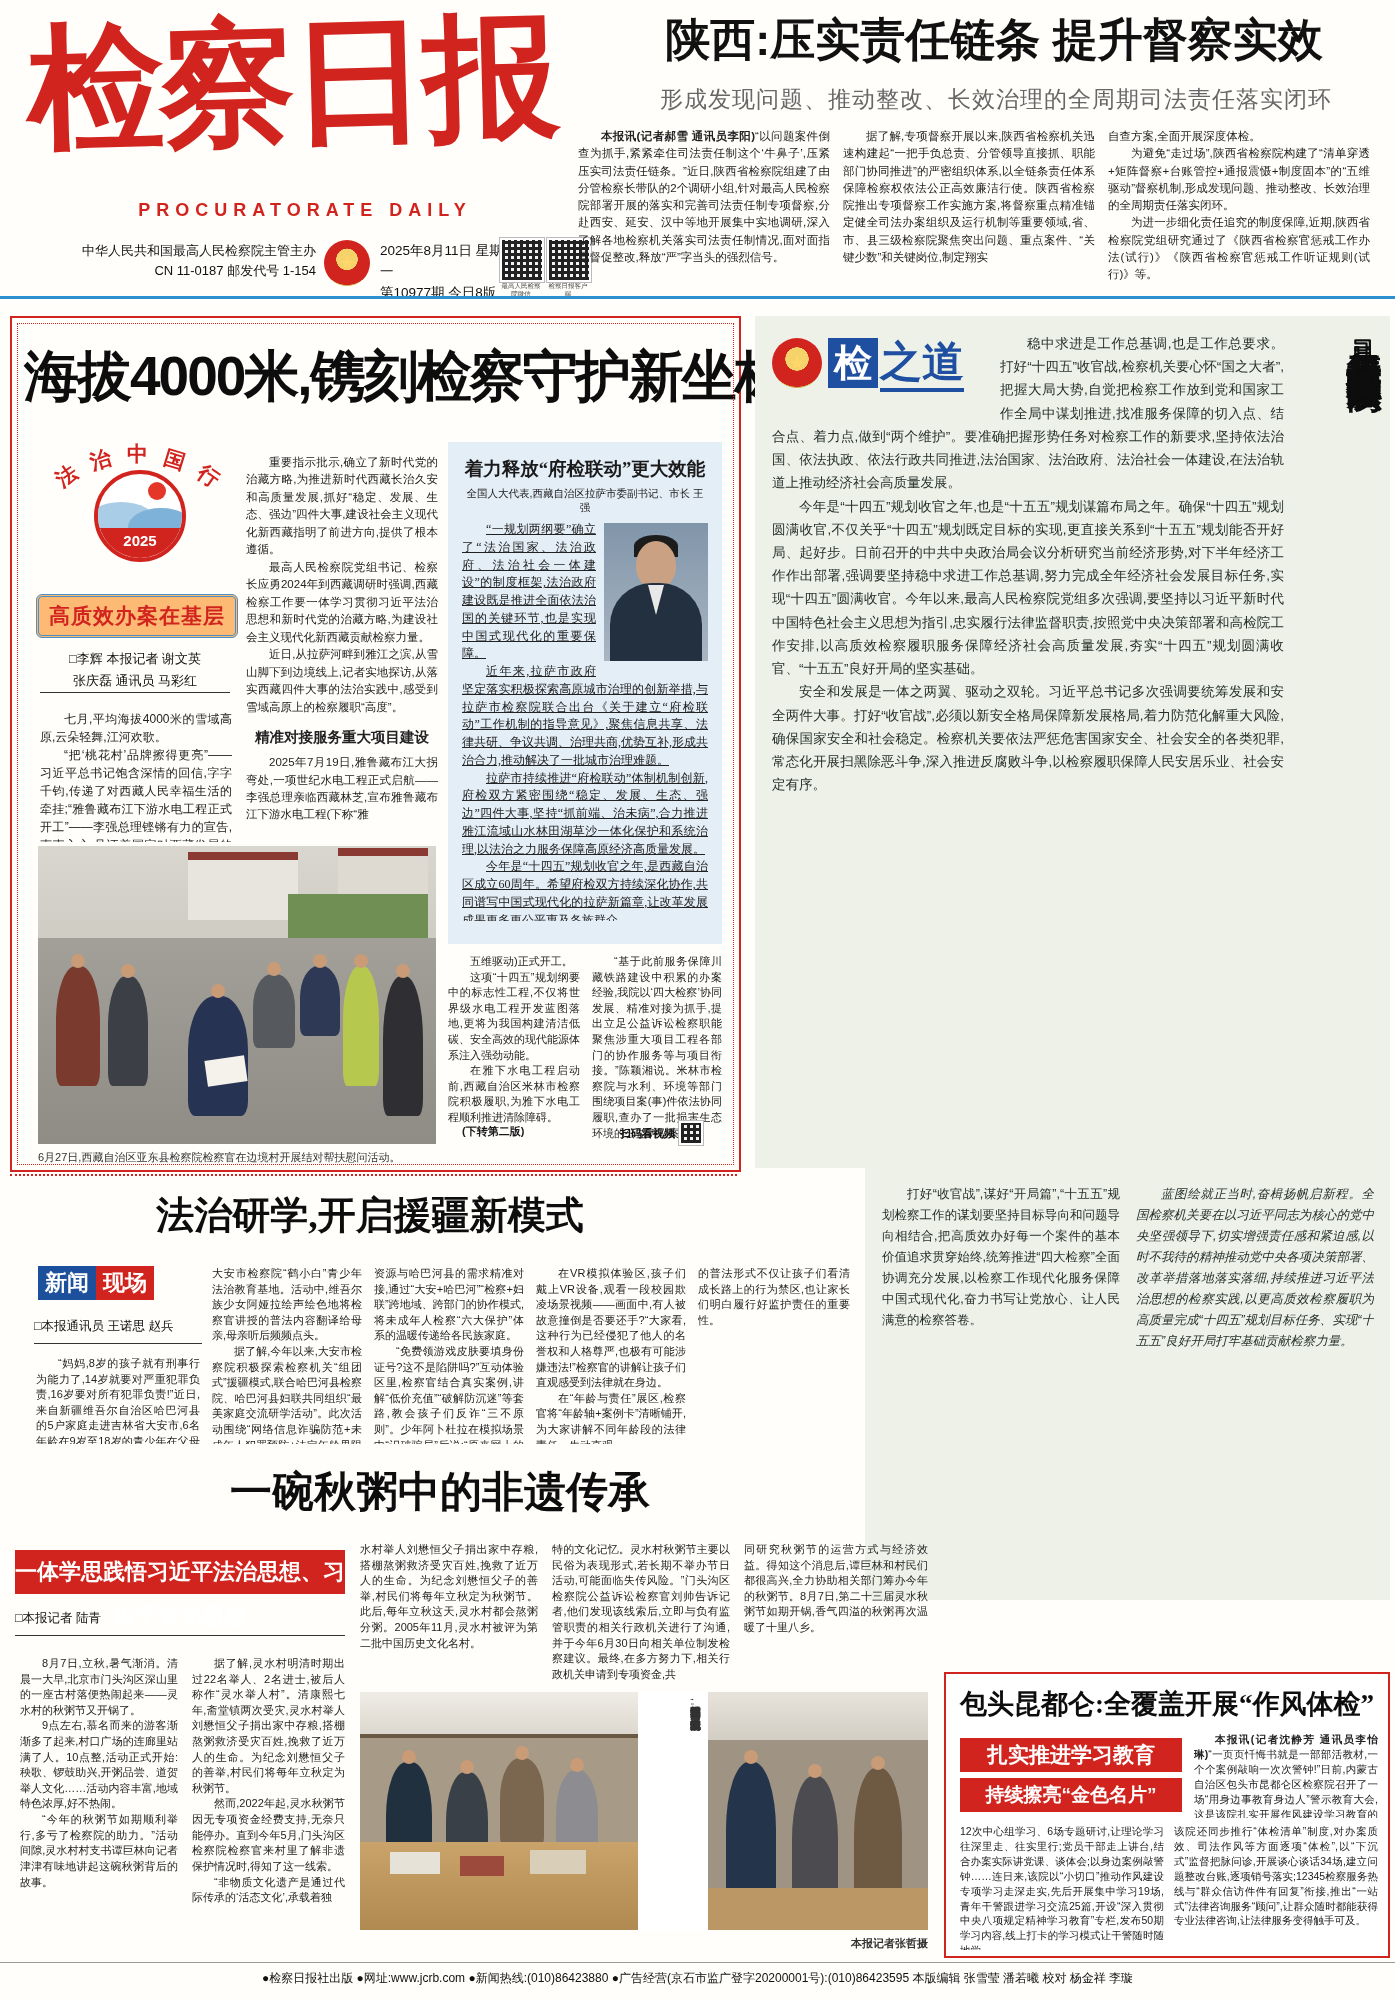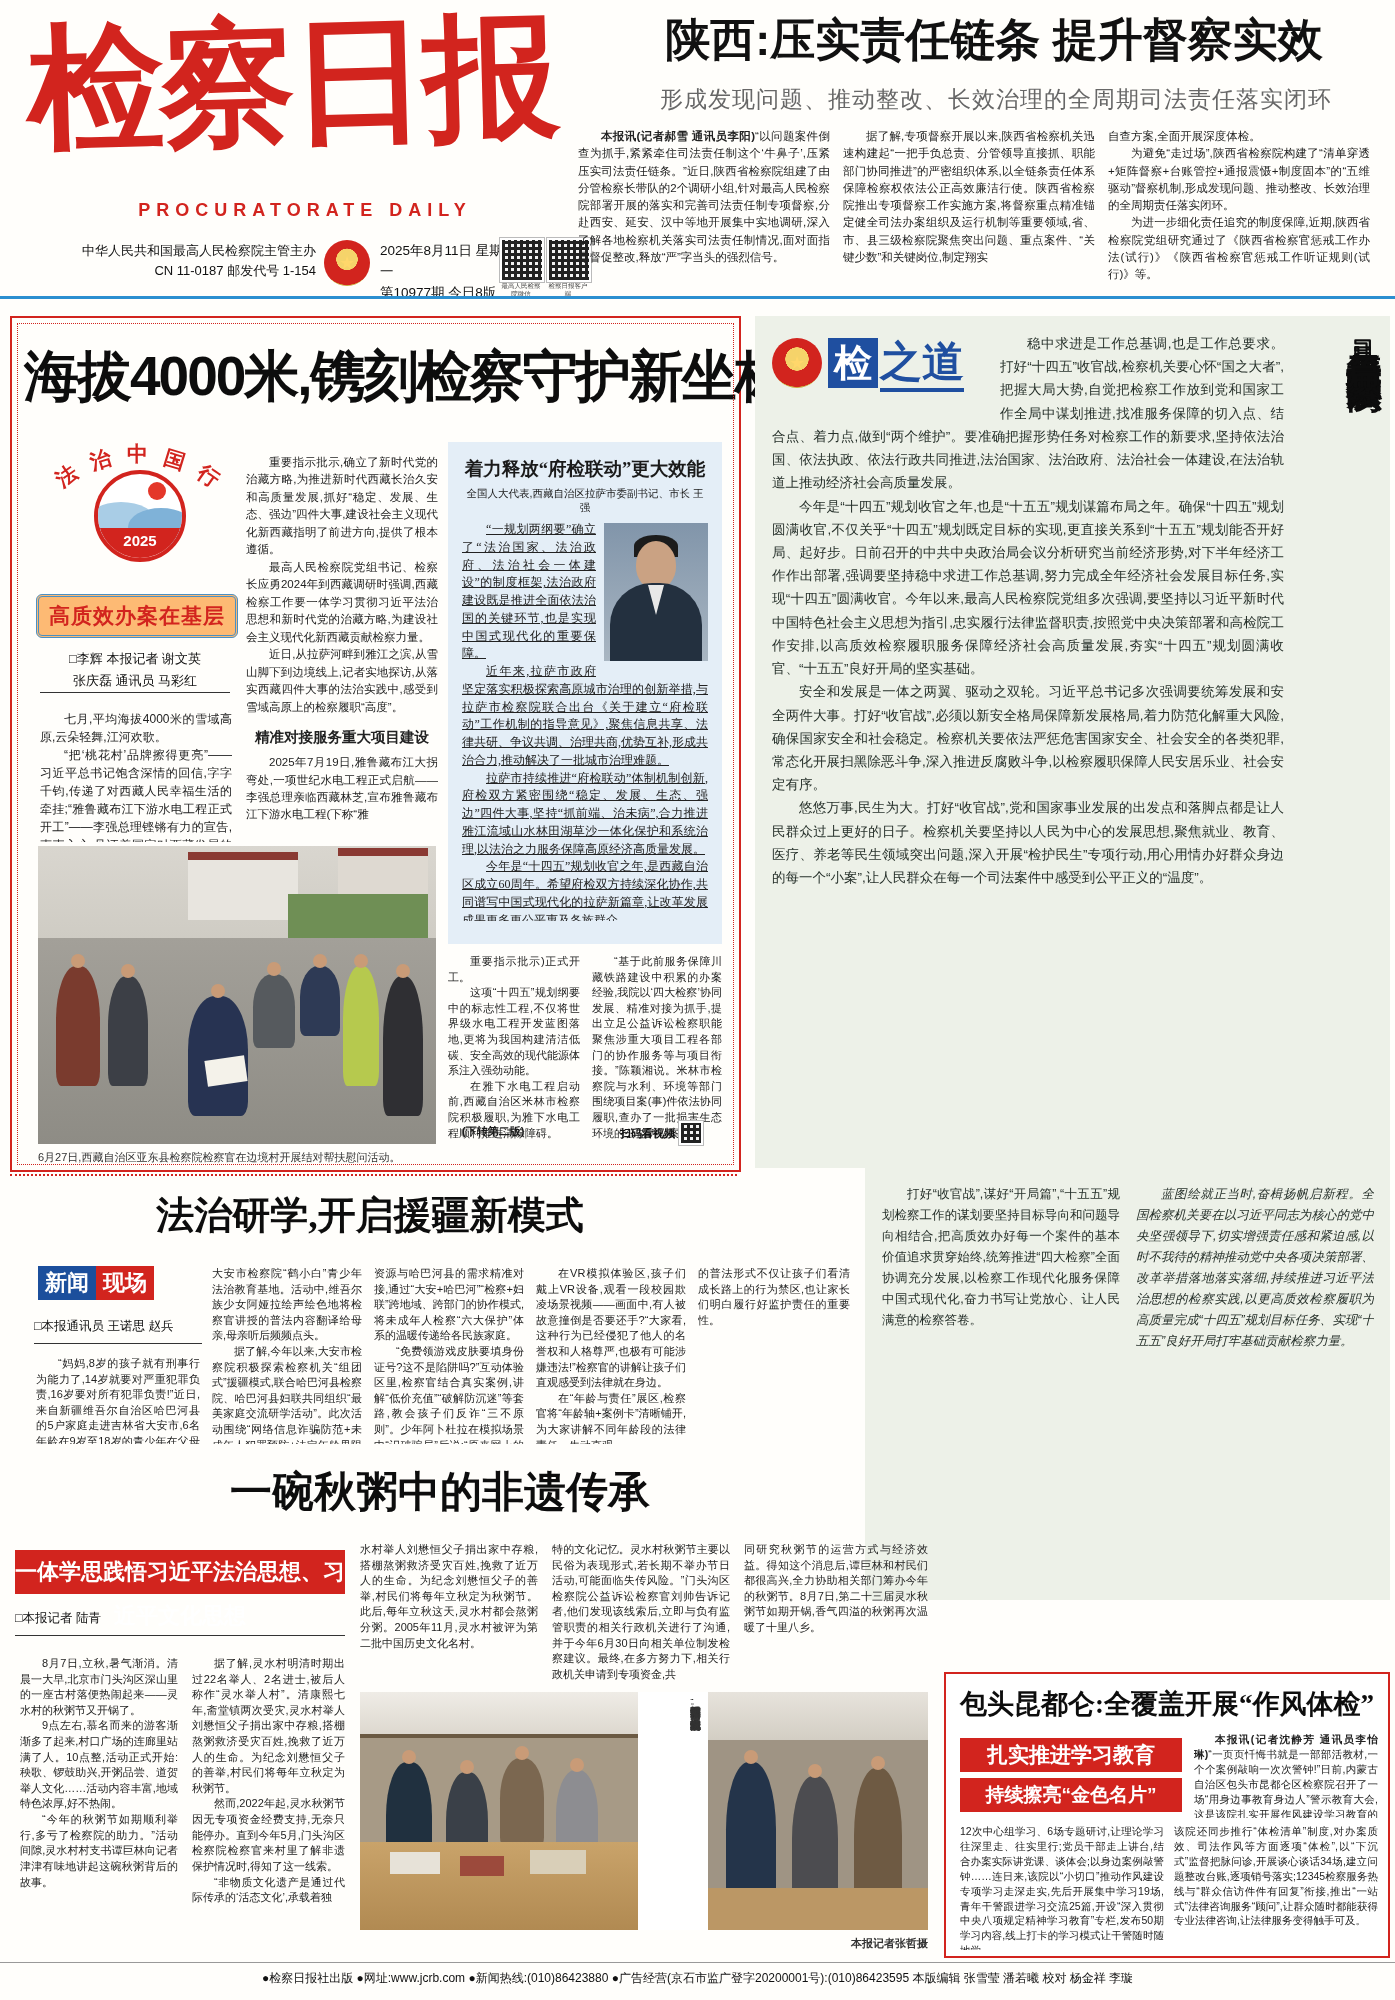--- a/index.html
+++ b/index.html
@@ -179,21 +179,21 @@
           <div class="shirt"></div>
         </div>
         <p>“一规划两纲要”确立了“法治国家、法治政府、法治社会一体建设”的制度框架,法治政府建设既是推进全面依法治国的关键环节,也是实现中国式现代化的重要保障。</p>
         <p>近年来,拉萨市政府坚定落实积极探索高原城市治理的创新举措,与拉萨市检察院联合出台《关于建立“府检联动”工作机制的指导意见》,聚焦信息共享、法律共研、争议共调、治理共商,优势互补,形成共治合力,推动解决了一批城市治理难题。</p>
         <p>拉萨市持续推进“府检联动”体制机制创新,府检双方紧密围绕“稳定、发展、生态、强边”四件大事,坚持“抓前端、治未病”,合力推进雅江流域山水林田湖草沙一体化保护和系统治理,以法治之力服务保障高原经济高质量发展。</p>
         <p>今年是“十四五”规划收官之年,是西藏自治区成立60周年。希望府检双方持续深化协作,共同谱写中国式现代化的拉萨新篇章,让改革发展成果更多更公平惠及各族群众。</p>
       </div>
     </div>
 
     <div class="abs col" style="left:436px;top:636px;width:132px;height:186px;font-size:11px;line-height:1.42;">
-      <p>重要指示批示)正式开工。</p>
+      <p>五维驱动)正式开工。</p>
       <p>这项“十四五”规划纲要中的标志性工程,不仅将世界级水电工程开发蓝图落地,更将为我国构建清洁低碳、安全高效的现代能源体系注入强劲动能。</p>
       <p>在雅下水电工程启动前,西藏自治区米林市检察院积极履职,为雅下水电工程顺利推进清除障碍。</p>
 
     </div>
     <div class="abs col" style="left:580px;top:636px;width:130px;height:186px;font-size:11px;line-height:1.42;">
       <p>“基于此前服务保障川藏铁路建设中积累的办案经验,我院以‘四大检察’协同发展、精准对接为抓手,提出立足公益诉讼检察职能聚焦涉重大项目工程各部门的协作服务等与项目衔接。”陈颖湘说。米林市检察院与水利、环境等部门围绕项目案(事)件依法协同履职,查办了一批损害生态环境的公益诉讼案件。</p>
 
     </div>
     <div class="abs jump" style="left:450px;top:806px;">(下转第二版)</div>
     <div class="abs scan" style="left:608px;top:803px;">
@@ -224,21 +224,20 @@
 
   <div class="abs jzd-text" style="left:772px;top:332px;width:512px;height:824px;">
     <div class="jzd-logo">
       <div class="jzd-emblem emblem" style="font-size:18px;">★</div>
       <div class="jzd-jian">检</div>
       <div class="jzd-zhidao">之道</div>
     </div>
     <p>稳中求进是工作总基调,也是工作总要求。打好“十四五”收官战,检察机关要心怀“国之大者”,把握大局大势,自觉把检察工作放到党和国家工作全局中谋划推进,找准服务保障的切入点、结合点、着力点,做到“两个维护”。要准确把握形势任务对检察工作的新要求,坚持依法治国、依法执政、依法行政共同推进,法治国家、法治政府、法治社会一体建设,在法治轨道上推动经济社会高质量发展。</p>
     <p>今年是“十四五”规划收官之年,也是“十五五”规划谋篇布局之年。确保“十四五”规划圆满收官,不仅关乎“十四五”规划既定目标的实现,更直接关系到“十五五”规划能否开好局、起好步。日前召开的中共中央政治局会议分析研究当前经济形势,对下半年经济工作作出部署,强调要坚持稳中求进工作总基调,努力完成全年经济社会发展目标任务,实现“十四五”圆满收官。今年以来,最高人民检察院党组多次强调,要坚持以习近平新时代中国特色社会主义思想为指引,忠实履行法律监督职责,按照党中央决策部署和高检院工作安排,以高质效检察履职服务保障经济社会高质量发展,夯实“十四五”规划圆满收官、“十五五”良好开局的坚实基础。</p>
     <p>安全和发展是一体之两翼、驱动之双轮。习近平总书记多次强调要统筹发展和安全两件大事。打好“收官战”,必须以新安全格局保障新发展格局,着力防范化解重大风险,确保国家安全和社会稳定。检察机关要依法严惩危害国家安全、社会安全的各类犯罪,常态化开展扫黑除恶斗争,深入推进反腐败斗争,以检察履职保障人民安居乐业、社会安定有序。</p>
-    <p>悠悠万事,民生为大。打好“收官战”,党和国家事业发展的出发点和落脚点都是让人民群众过上更好的日子。检察机关要坚持以人民为中心的发展思想,聚焦就业、教育、医疗、养老等民生领域突出问题,深入开展“检护民生”专项行动,用心用情办好群众身边的每一个“小案”,让人民群众在每一个司法案件中感受到公平正义的“温度”。</p>
   </div>
   <div class="abs vert-headline" style="left:1294px;top:348px;width:92px;height:812px;">以高质效履职服务保障打好『收官战』谋好『开局篇』</div>
 
   <div class="abs jzd-text" style="left:882px;top:1184px;width:238px;height:402px;font-size:12.5px;line-height:1.68;">
     <p>打好“收官战”,谋好“开局篇”,“十五五”规划检察工作的谋划要坚持目标导向和问题导向相结合,把高质效办好每一个案件的基本价值追求贯穿始终,统筹推进“四大检察”全面协调充分发展,以检察工作现代化服务保障中国式现代化,奋力书写让党放心、让人民满意的检察答卷。</p>
   </div>
   <div class="abs jzd-text it" style="left:1136px;top:1184px;width:238px;height:402px;font-size:12.5px;line-height:1.68;">
     <p>蓝图绘就正当时,奋楫扬帆启新程。全国检察机关要在以习近平同志为核心的党中央坚强领导下,切实增强责任感和紧迫感,以时不我待的精神推动党中央各项决策部署、改革举措落地落实落细,持续推进习近平法治思想的检察实践,以更高质效检察履职为高质量完成“十四五”规划目标任务、实现“十五五”良好开局打牢基础贡献检察力量。</p>
   </div>
 

